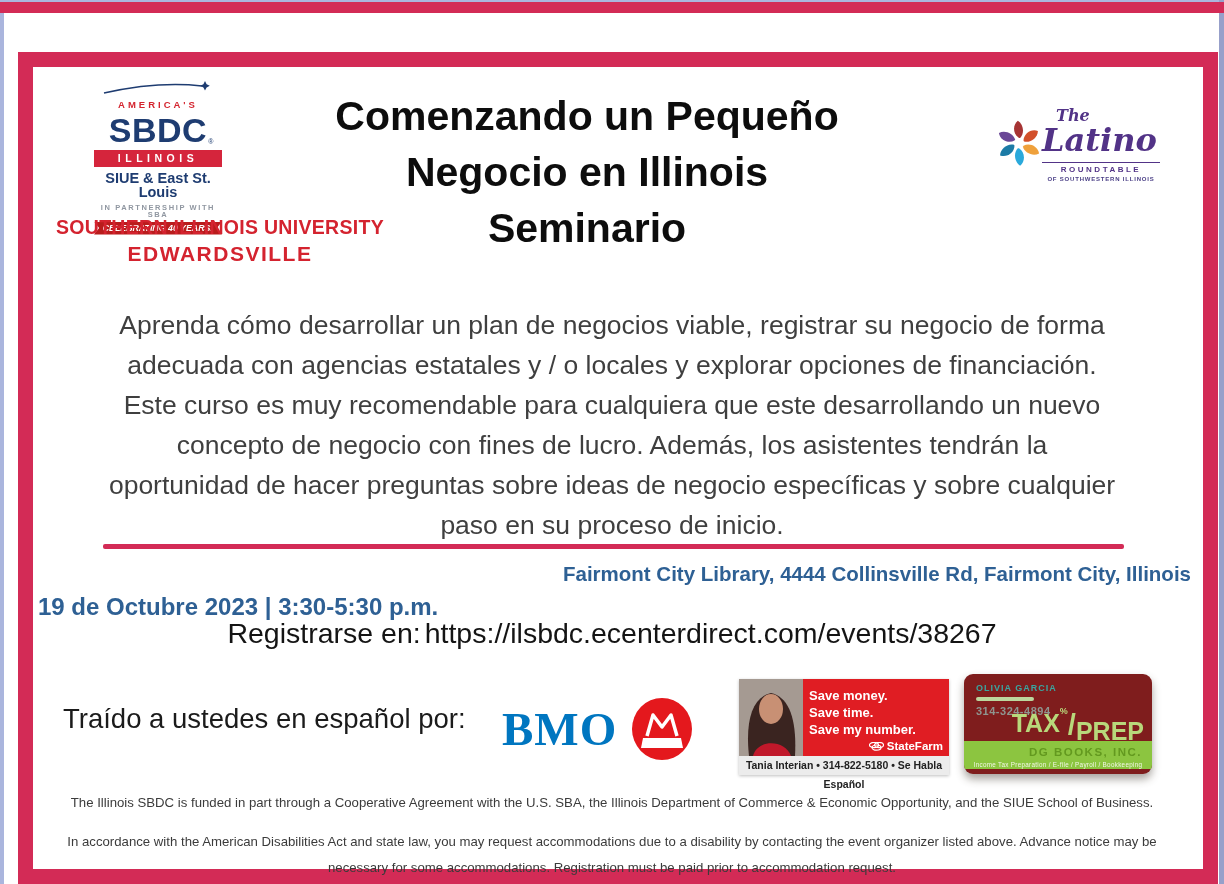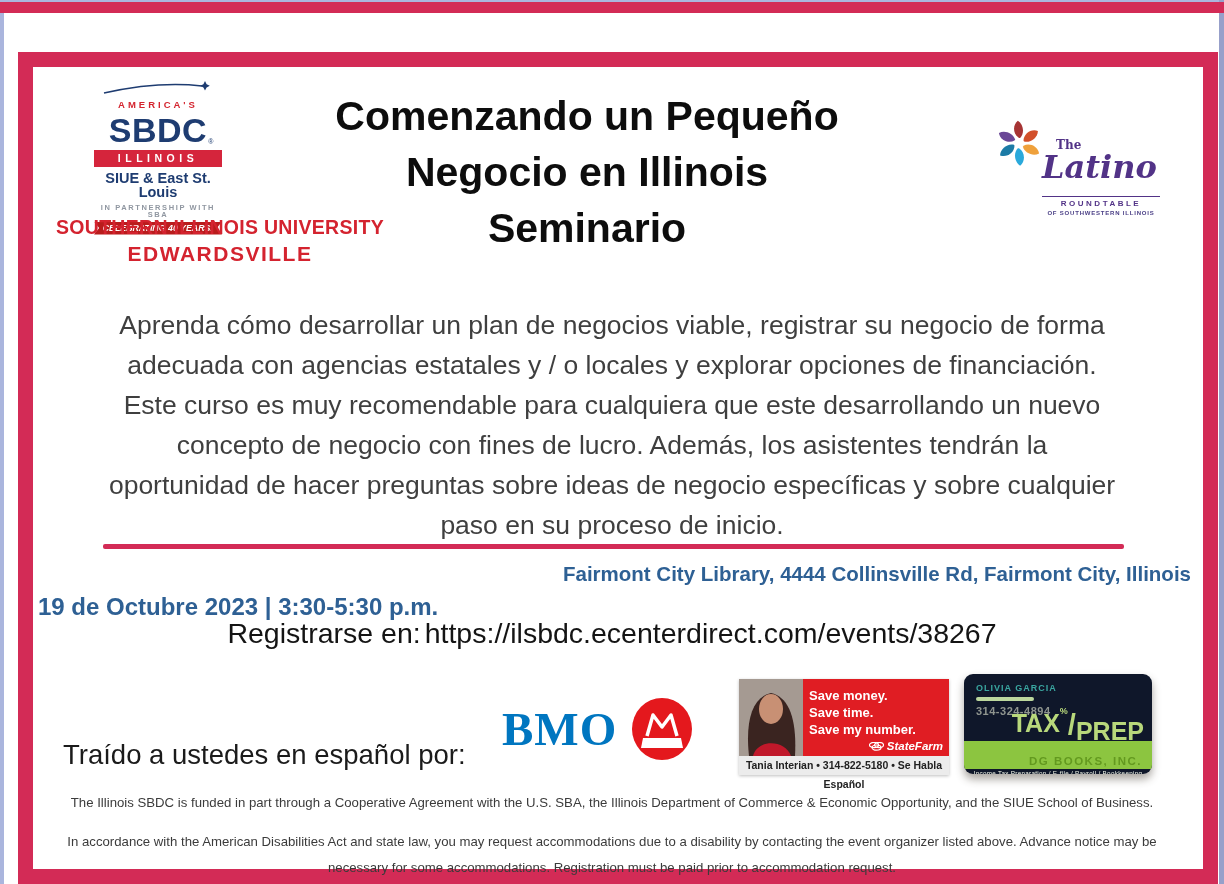--- a/index.html
+++ b/index.html
@@ -26,60 +26,60 @@
   
   .university{left:38px;top:216px;width:364px;text-align:center;color:#d4232f;}
   .uni1{font-size:19.5px;font-weight:600;letter-spacing:.3px;}
   .uni2{font-size:21px;font-weight:800;letter-spacing:1.5px;margin-top:3px;}
   
   .title{left:283px;top:88px;width:608px;text-align:center;color:#0d0d0d;
          font-size:41px;font-weight:800;line-height:56px;white-space:pre-line;}
   
   .latino{left:988px;top:104px;width:192px;height:92px;}
   .lat-text{position:absolute;left:54px;top:2px;width:134px;color:#523387;}
-  .lat-the{font-family:"DejaVu Serif",serif;font-weight:700;font-size:12px;padding-left:14px;margin-top:32px;}
+  .lat-the{font-family:"DejaVu Serif",serif;font-style:italic;font-weight:700;font-size:16px;padding-left:14px;}
   .lat-name{font-family:"DejaVu Serif",serif;font-style:italic;font-weight:700;font-size:32px;line-height:30px;}
   .lat-round{font-size:8px;font-weight:800;letter-spacing:2.5px;border-top:1.5px solid #523387;
-             margin-top:14px;padding-top:2px;text-align:center;width:118px;}
+             margin-top:7px;padding-top:2px;text-align:center;width:118px;}
   .lat-tag{font-size:6px;font-weight:700;letter-spacing:.8px;text-align:center;width:118px;margin-top:2px;color:#4a3f86;}
   
   .desc{left:108px;top:305px;width:1008px;text-align:center;color:#3f3f3f;
         font-size:26.5px;font-weight:300;line-height:40px;}
   .divider{left:103px;top:544px;width:1021px;height:5px;background:#d32b56;border-radius:2px;}
   .loc{left:33px;top:562px;width:1158px;text-align:right;color:#2e6094;font-size:20.5px;font-weight:600;}
   .date{left:38px;top:593px;width:1158px;text-align:left;color:#2e6094;font-size:24px;font-weight:600;}
   .reg{left:33px;top:617px;width:1158px;text-align:center;color:#141414;font-size:28.5px;}
   .reg-url{margin-left:4px;}
   
-  .sponsor-label{left:63px;top:703px;font-size:27.5px;color:#1b1b1b;margin-top:36px;}
+  .sponsor-label{left:63px;top:703px;font-size:27.5px;color:#1b1b1b;}
   .bmo{left:502px;top:696px;display:flex;align-items:center;}
   .bmo-text{font-family:"Liberation Serif",serif;font-weight:700;font-size:47px;color:#0076c0;letter-spacing:1px;}
   .bmo-roundel{margin-left:13px;}
   
   .sf-card{left:739px;top:679px;width:210px;height:96px;box-shadow:0 1px 3px rgba(0,0,0,.25);}
   .sf-red{position:relative;height:77px;background:#e01d23;overflow:hidden;}
   .sf-lines{position:absolute;left:70px;top:8px;color:#ffffff;font-size:13px;font-weight:800;line-height:17px;}
   .sf-brand{position:absolute;right:6px;bottom:4px;color:#ffffff;font-size:11.5px;font-weight:700;
-            font-style:italic;display:flex;align-items:center;gap:3px;}
+            display:flex;align-items:center;gap:3px;}
   .sf-strip{height:19px;background:#ececec;text-align:center;font-size:10.5px;font-weight:700;
             color:#222222;line-height:19px;}
   
-  .tp-card{left:964px;top:674px;width:188px;height:100px;background:#0f172a;border-radius:9px;
+  .tp-card{left:964px;top:674px;width:188px;height:100px;background:#7f1d1d;border-radius:9px;
            overflow:hidden;box-shadow:0 5px 8px rgba(60,50,40,.45);}
   .tp-name{position:absolute;left:12px;top:9px;font-size:9px;font-weight:800;letter-spacing:1px;color:#3aa6a0;}
   .tp-email{position:absolute;left:12px;top:23px;width:58px;height:3.5px;background:#bcd79e;border-radius:2px;}
   .tp-phone{position:absolute;left:12px;top:31px;font-size:11px;font-weight:700;letter-spacing:.5px;color:#8f958f;}
   .tp-logo{position:absolute;right:8px;top:32px;color:#b8d87b;font-weight:800;white-space:nowrap;}
   .tp-tax{font-size:25px;}
   .tp-pct{font-size:9px;vertical-align:top;}
   .tp-slash{font-size:29px;display:inline-block;transform:translateY(3px);}
   .tp-prep{font-size:25px;display:inline-block;transform:translateY(8px);text-decoration:underline;}
   .tp-band{position:absolute;left:0;right:0;bottom:5px;height:28px;background:#8cc540;}
   .tp-co{text-align:right;padding-right:10px;font-size:11.5px;font-weight:800;color:#63991f;
-         letter-spacing:1.5px;margin-top:14px;}
+         letter-spacing:1.5px;margin-top:5px;}
   .tp-serv{text-align:center;font-size:6.3px;color:#f2f7e8;margin-top:3px;letter-spacing:.3px;}
   
   .footer1{left:33px;top:795px;width:1158px;text-align:center;color:#3b3b3b;font-size:13.2px;white-space:nowrap;}
   .footer2{left:52px;top:829px;width:1120px;text-align:center;color:#3b3b3b;font-size:13.2px;line-height:26px;}
 </style>
 </head>
 <body>
 
 <div class="stage">
 

